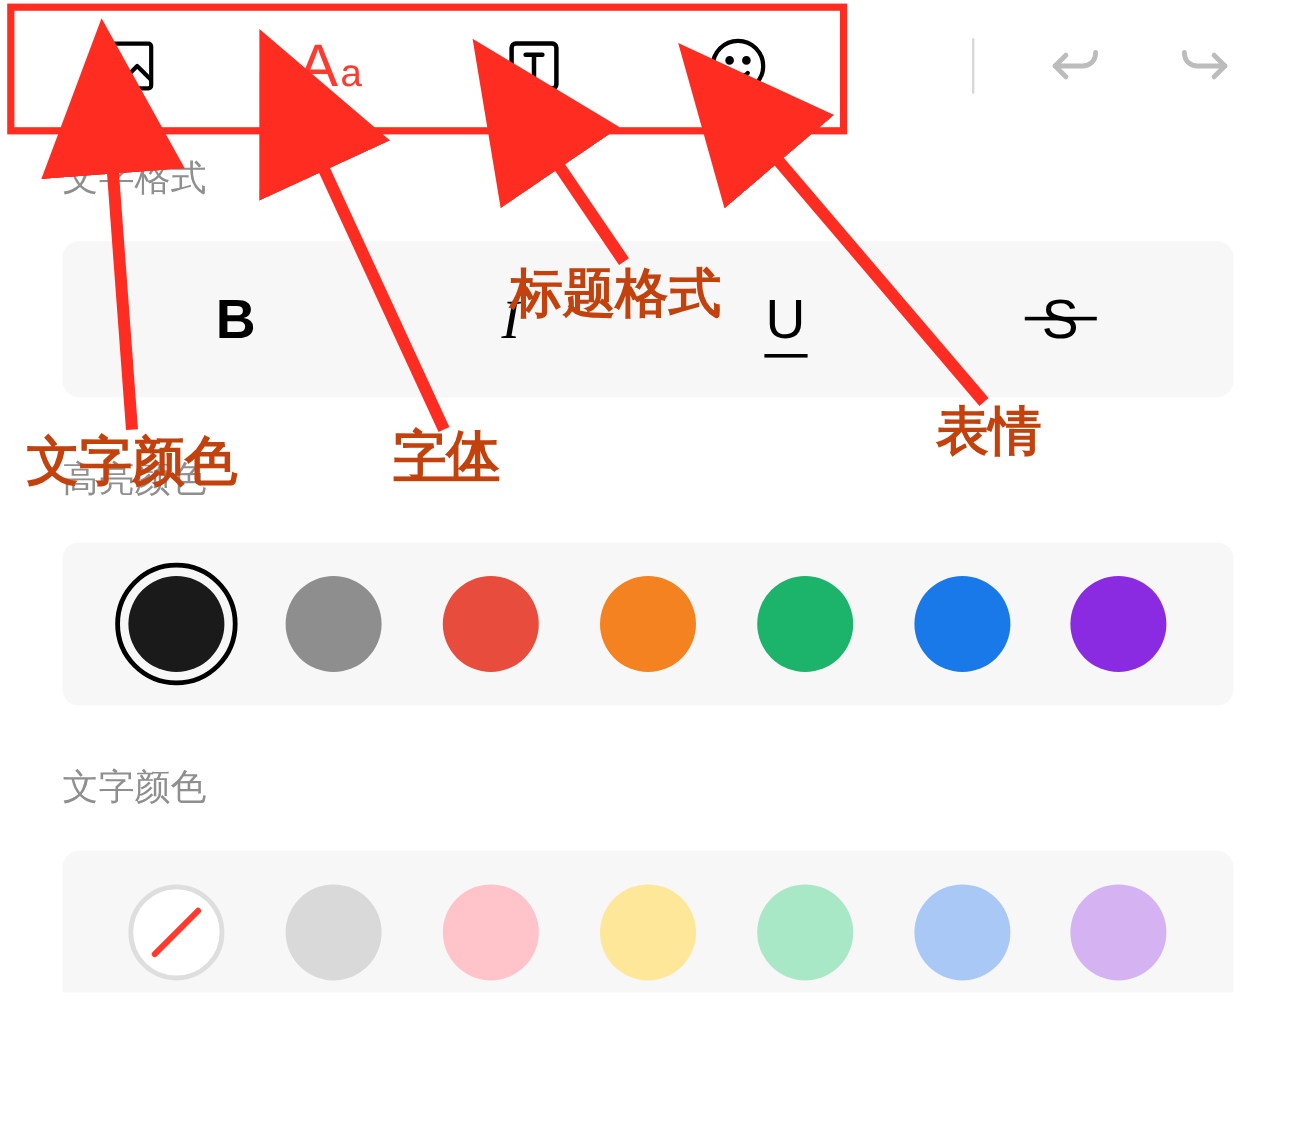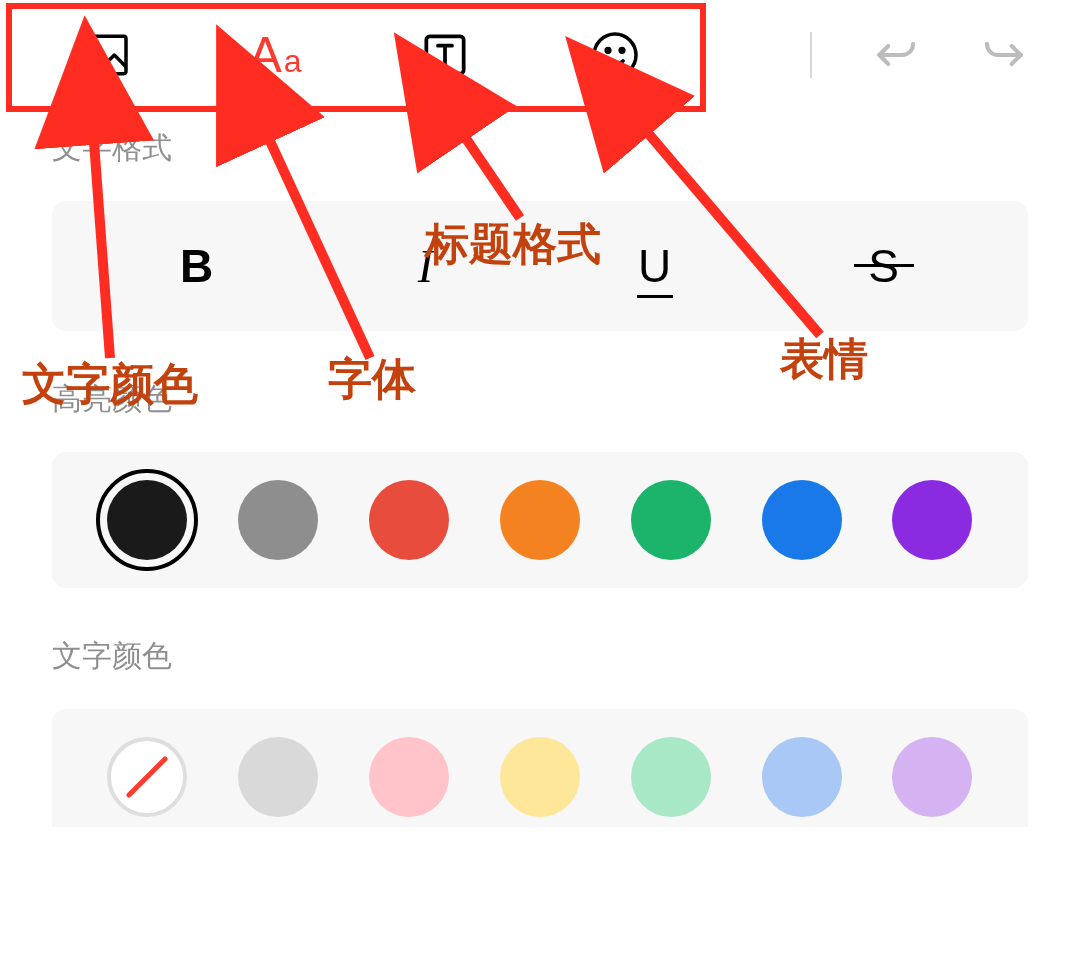--- a/index.html
+++ b/index.html
@@ -233,15 +233,15 @@
   <line x1="110" y1="358" x2="92" y2="115" stroke="#ff2c22" stroke-width="10" marker-end="url(#ah)"></line>
 
   <line x1="370" y1="358" x2="258" y2="115" stroke="#ff2c22" stroke-width="10" marker-end="url(#ah)"></line>
 
   <line x1="520" y1="218" x2="450" y2="115" stroke="#ff2c22" stroke-width="10" marker-end="url(#ah)"></line>
 
   <line x1="820" y1="335" x2="630" y2="112" stroke="#ff2c22" stroke-width="10" marker-end="url(#ah)"></line>
 </svg>
 
 <div class="callout" style="left:22px;top:355px;">文字颜色</div>
-<div class="callout" style="left:328px;top:350px;">字体</div>
+<div class="callout" style="left:328px;top:350px;text-decoration:underline;">字体</div>
 <div class="callout" style="left:425px;top:215px;">标题格式</div>
 <div class="callout" style="left:780px;top:330px;">表情</div>
 
 </body></html>

